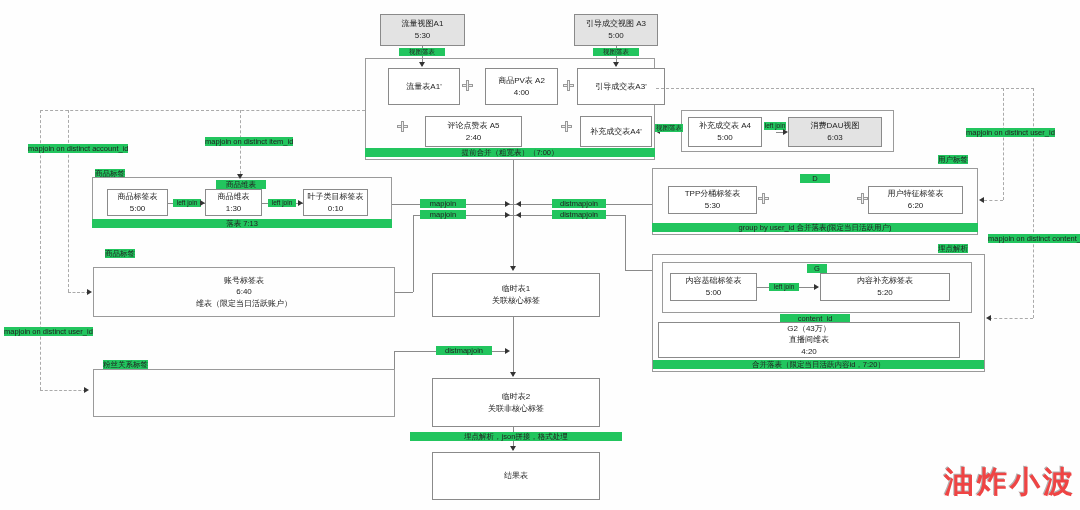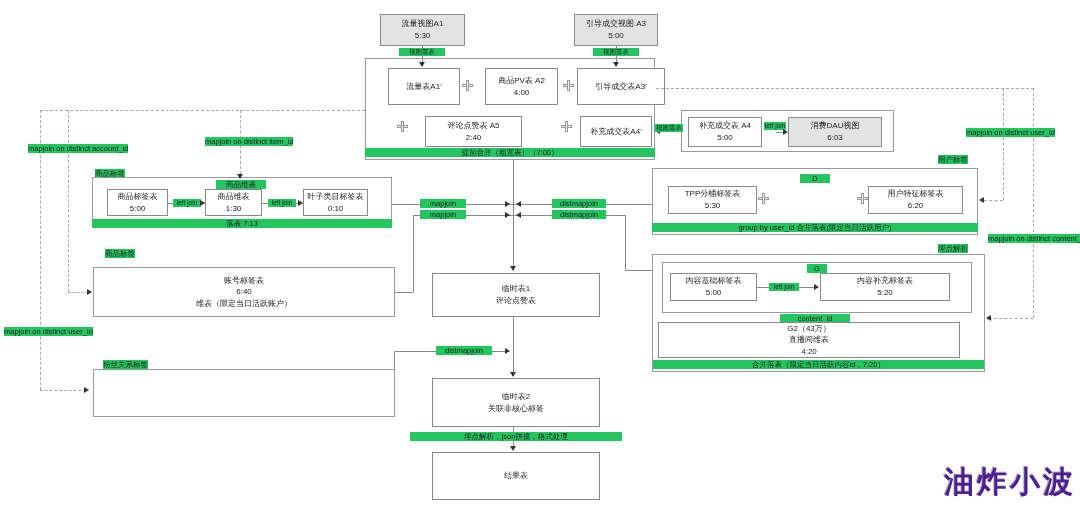--- a/index.html
+++ b/index.html
@@ -16,21 +16,21 @@
   .vl{position:absolute;border-left:1px solid #8a8a8a;width:0}
   .dhl{position:absolute;border-top:1px dashed #aaa;height:0}
   .dvl{position:absolute;border-left:1px dashed #aaa;width:0}
   .arr{position:absolute;width:0;height:0}
   .arr.d{border-left:3px solid transparent;border-right:3px solid transparent;border-top:5px solid #333}
   .arr.r{border-top:3px solid transparent;border-bottom:3px solid transparent;border-left:5px solid #333}
   .arr.l{border-top:3px solid transparent;border-bottom:3px solid transparent;border-right:5px solid #333}
   .plus{position:absolute;width:11px;height:11px}
   .plus::before{content:"";position:absolute;left:-1px;top:3px;width:11px;height:3px;background:#f2f2f2;border:1px solid #999;box-sizing:border-box}
   .plus::after{content:"";position:absolute;left:3px;top:-1px;width:3px;height:11px;background:#f2f2f2;border:1px solid #999;box-sizing:border-box}
-  .wm{position:absolute;font-size:30px;letter-spacing:3px;color:#4c1d95;font-weight:bold;
+  .wm{position:absolute;font-size:30px;letter-spacing:3px;color:#ef4444;font-weight:bold;
       text-shadow:-1px -1px 0 #b2b2b2,1px 1px 1px #fff}
 </style>
 </head>
 <body>
 
 <div id="canvas">
 
   <div class="box gray" style="left:380px;top:14px;width:85px;height:32px">
     <span>流量视图A1</span>
     <span>5:30</span>
@@ -181,21 +181,21 @@
   <div class="lbl" style="left:780px;top:314px;width:70px">content_id</div>
   <div class="box" style="left:658px;top:322px;width:302px;height:36px">
     <span>G2（43万）</span>
     <span>直播间维表</span>
     <span>4:20</span>
   </div>
   <div class="lbl" style="left:653px;top:360px;width:331px">合并落表（限定当日活跃内容id，7:20）</div>
 
   <div class="box" style="left:432px;top:273px;width:168px;height:44px">
     <span>临时表1</span>
-    <span>评论点赞表</span>
+    <span>关联核心标签</span>
   </div>
   <div class="box" style="left:432px;top:378px;width:168px;height:49px">
     <span>临时表2</span>
     <span>关联非核心标签</span>
   </div>
   <div class="lbl" style="left:410px;top:432px;width:212px">埋点解析，json拼接，格式处理</div>
   <div class="box" style="left:432px;top:452px;width:168px;height:48px">
     <span>结果表</span>
   </div>
 

